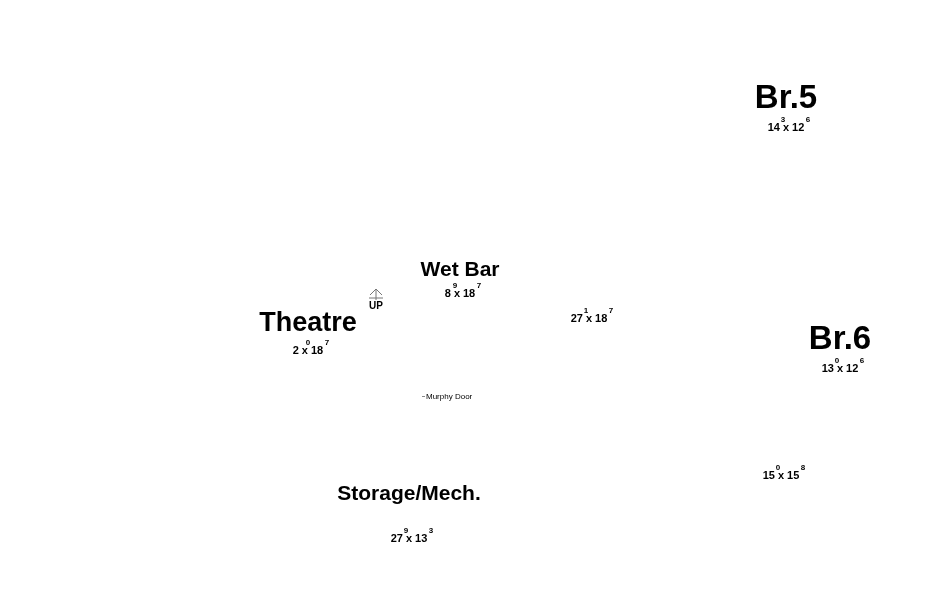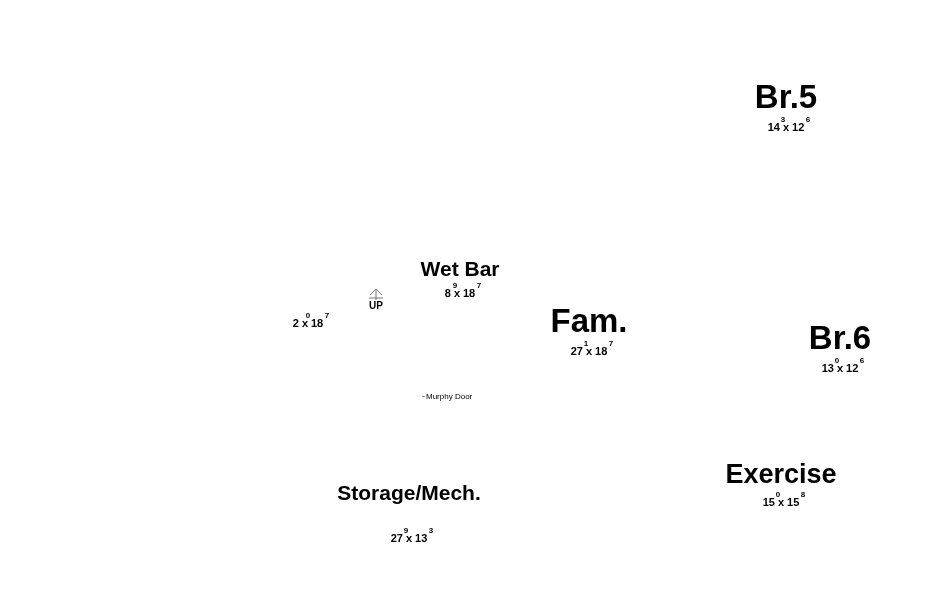--- a/index.html
+++ b/index.html
@@ -32,48 +32,47 @@
 </div>
 
 <div class="room" style="left:460px; top:258px;">
   <span class="room-name sm">Wet Bar</span>
   <span class="dims">
     <span class="w">8</span><span class="sup" style="left:8px">9</span><span class="x">x</span><span class="l">18</span><span class="sup" style="right:-6px">7</span>
   </span>
 </div>
 
 <div class="room" style="left:308px; top:309px;">
+  <span class="room-name med">Theatre</span>
   <span class="dims">
     <span class="w">2</span><span class="sup" style="left:13px">0</span><span class="x">x</span><span class="l">18</span><span class="sup" style="right:-6px">7</span>
   </span>
 </div>
 
 <div class="room" style="left:589px; top:304px;">
-  <span class="room-name big">Fam.</span>
   <span class="dims">
     <span class="w">27</span><span class="sup" style="left:13px">1</span><span class="x">x</span><span class="l">18</span><span class="sup" style="right:-6px">7</span>
   </span>
 </div>
 
 <div class="room" style="left:840px; top:321px;">
   <span class="room-name big">Br.6</span>
   <span class="dims">
     <span class="w">13</span><span class="sup" style="left:13px">0</span><span class="x">x</span><span class="l">12</span><span class="sup" style="right:-6px">6</span>
   </span>
 </div>
 
 <div class="room" style="left:409px; top:482px;">
   <span class="room-name sm">Storage/Mech.</span>
   <span class="dims" style="margin-top:24px">
     <span class="w">27</span><span class="sup" style="left:13px">9</span><span class="x">x</span><span class="l">13</span><span class="sup" style="right:-6px">3</span>
   </span>
 </div>
 
 <div class="room" style="left:781px; top:461px;">
-  <span class="room-name med">Exercise</span>
   <span class="dims">
     <span class="w">15</span><span class="sup" style="left:13px">0</span><span class="x">x</span><span class="l">15</span><span class="sup" style="right:-6px">8</span>
   </span>
 </div>
 
 <div class="murphy">
   <span class="tick"></span><span>Murphy Door</span>
 </div>
 
 <div class="up">

